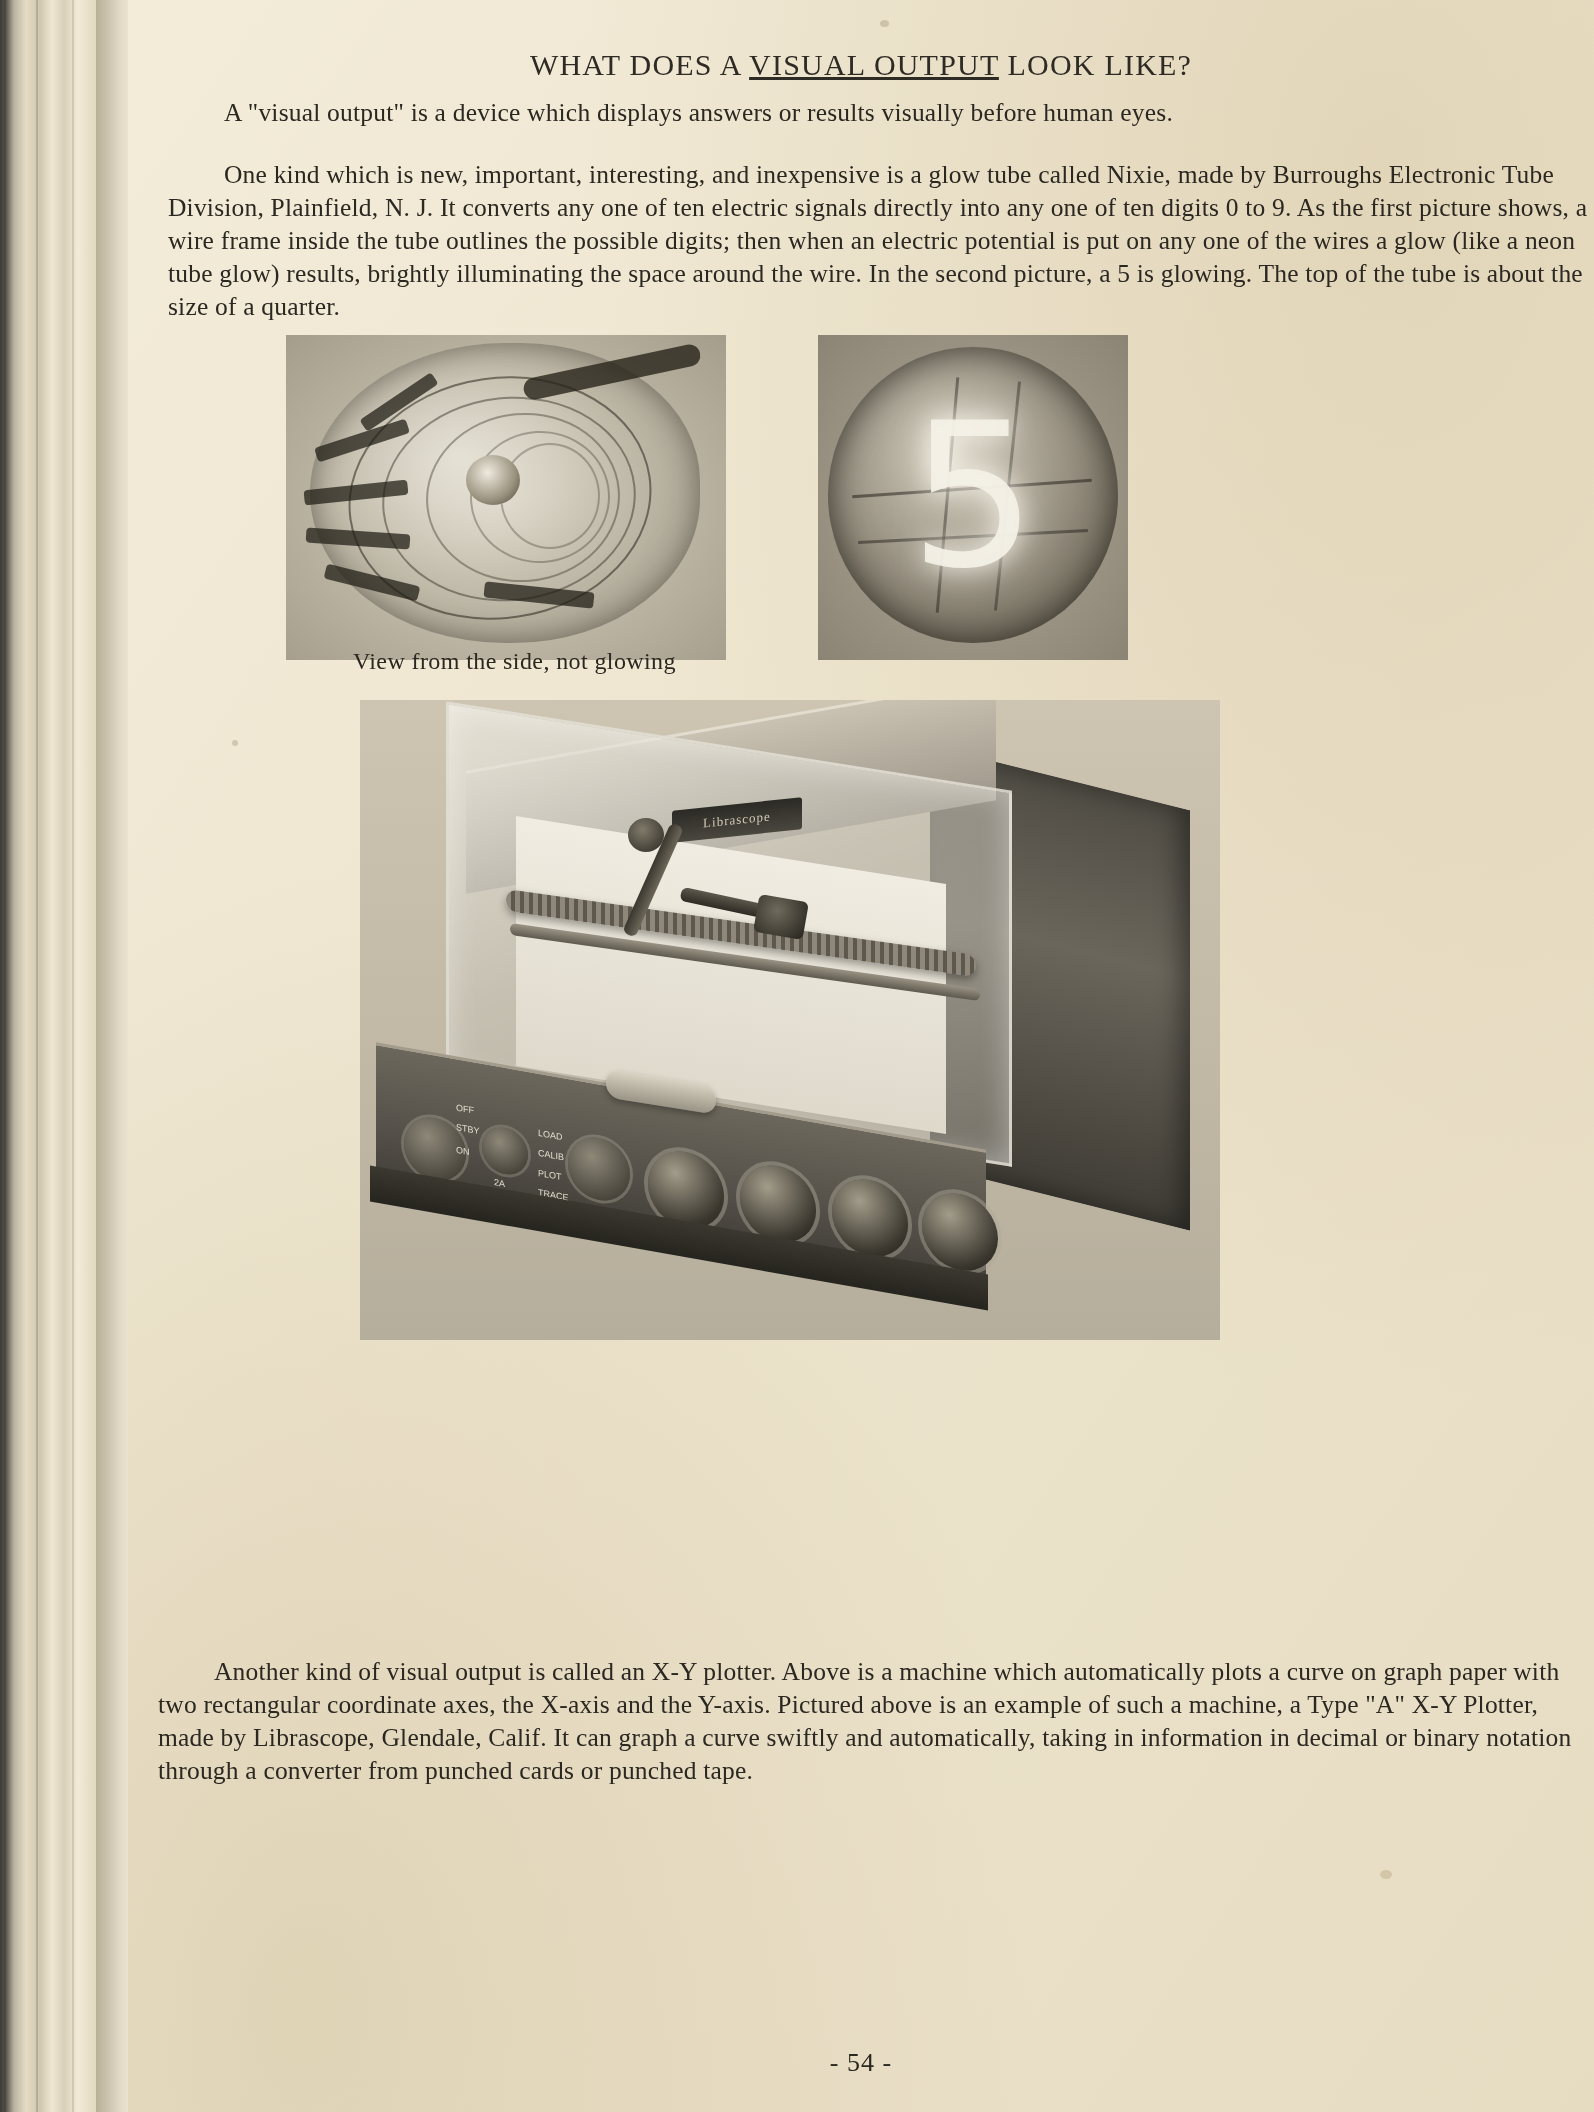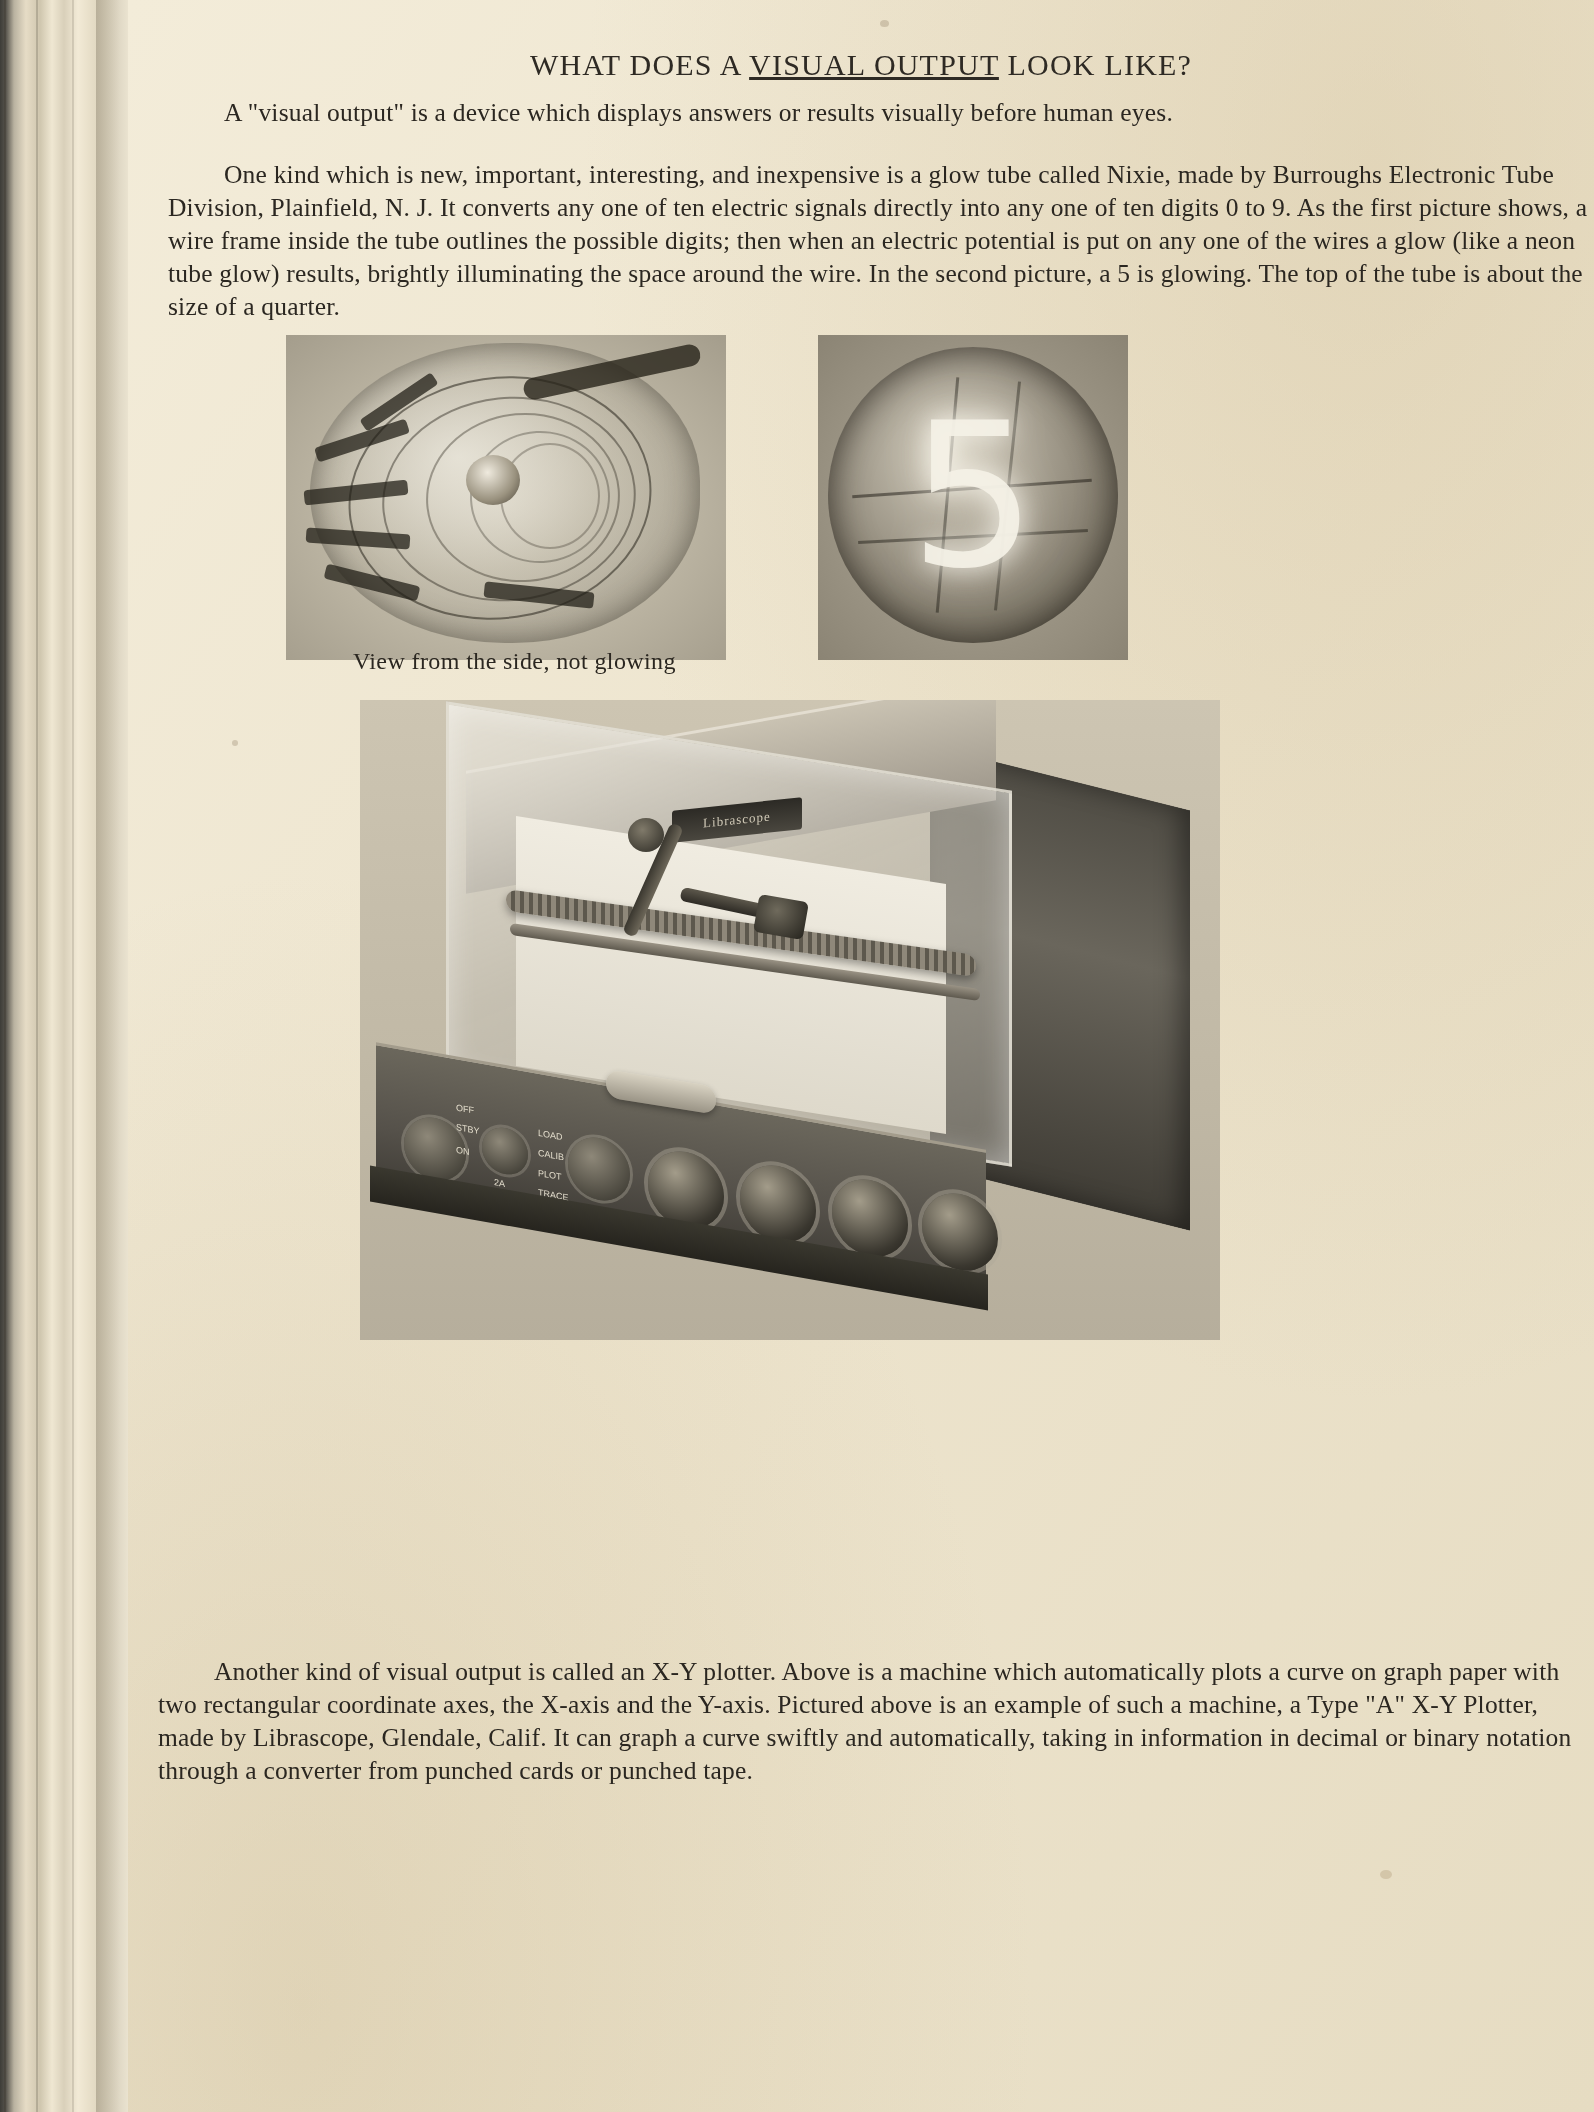--- a/index.html
+++ b/index.html
@@ -286,15 +286,16 @@
       <div class="plotter-body" style="left:178px; top:430px; color:#e2dccb; font-size:9px; font-family:'Liberation Sans',sans-serif; transform:skewY(10deg);">LOAD</div>
       <div class="plotter-body" style="left:178px; top:450px; color:#e2dccb; font-size:9px; font-family:'Liberation Sans',sans-serif; transform:skewY(10deg);">CALIB</div>
       <div class="plotter-body" style="left:178px; top:470px; color:#e2dccb; font-size:9px; font-family:'Liberation Sans',sans-serif; transform:skewY(10deg);">PLOT</div>
       <div class="plotter-body" style="left:178px; top:490px; color:#e2dccb; font-size:9px; font-family:'Liberation Sans',sans-serif; transform:skewY(10deg);">TRACE</div>
 
       <div class="plotter-body" style="left:10px; top:520px; width:618px; height:36px; background:linear-gradient(to bottom,#3a382f,#26241e); transform:skewY(10deg);"></div>
     </div>
 
     <p class="para" id="para-3">Another kind of visual output is called an X-Y plotter. Above is a machine which automatically plots a curve on graph paper with two rectangular coordinate axes, the X-axis and the Y-axis.  Pictured above is an example of such a machine, a Type "A" X-Y Plotter, made by Librascope, Glendale, Calif. It can graph a curve swiftly and automatically, taking in information in decimal or binary notation through a converter from punched cards or punched tape.</p>
 
+    <div class="page-number">- 54 -</div>
 
   </div>
 </div>
 
 </body></html>

